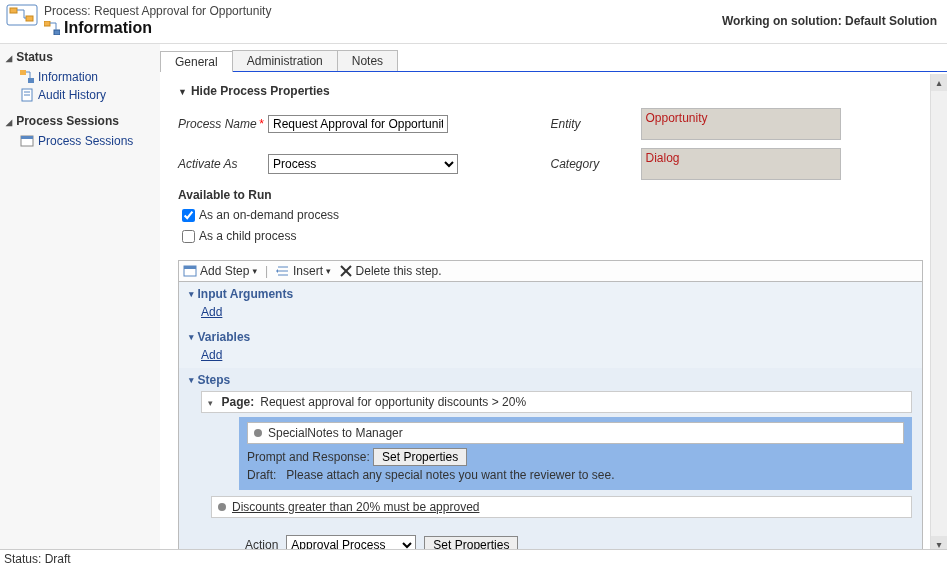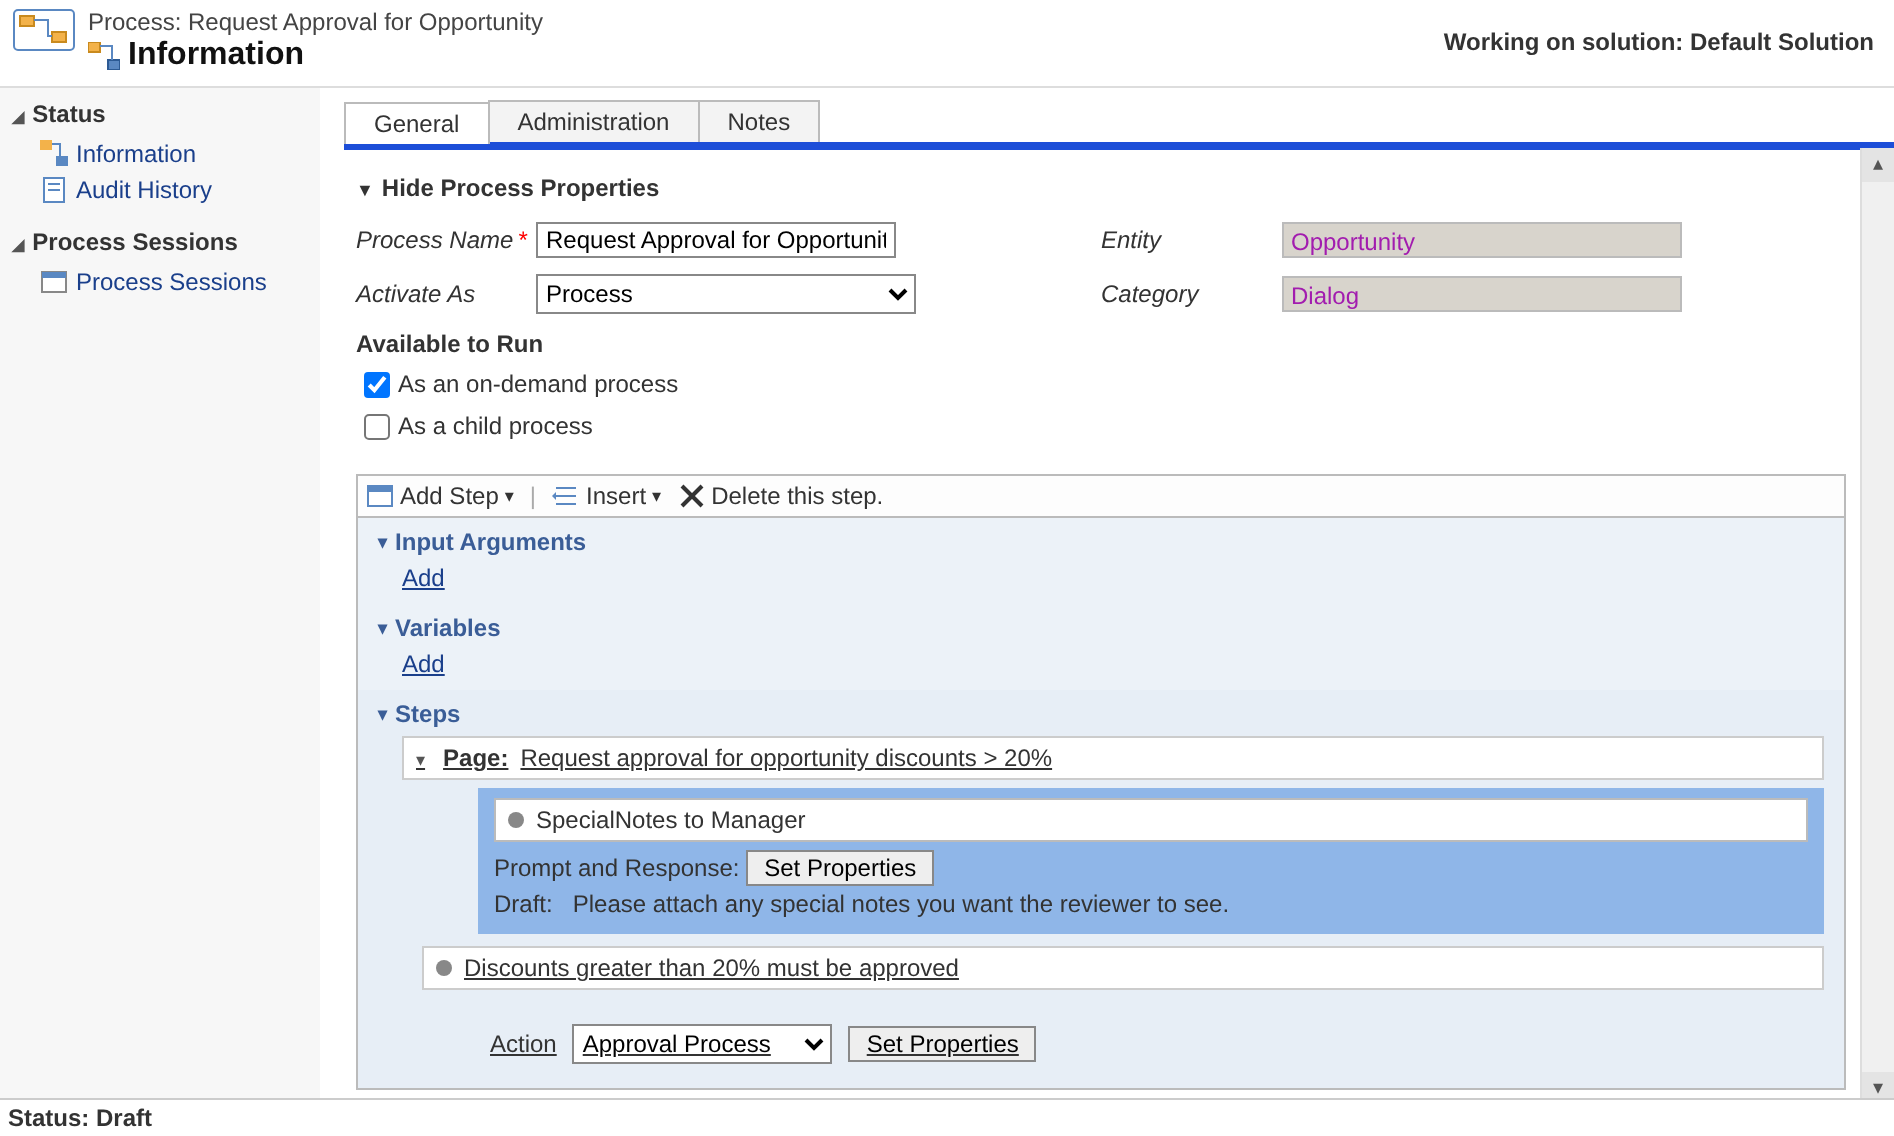--- a/index.html
+++ b/index.html
@@ -84,22 +84,21 @@
     cursor: pointer;
   }
   .side-link svg { width:14px; height:14px; }
   .content {
     flex: 1;
     position: relative;
     overflow: hidden;
   }
   .tabs {
     display: flex;
-    border-bottom: 4px solid #1d4ed8;
-    margin-left: 12px;
+    border-bottom: 1px solid #1d4ed8;
     margin-top: 6px;
   }
   .tab {
     border: 1px solid #bbb;
     border-bottom: none;
     background: #f3f3f3;
     padding: 3px 14px;
     font-size: 12px;
     margin-right: -1px;
     cursor: pointer;
@@ -150,24 +149,24 @@
   select.form-select {
     border: 1px solid #888;
     height: 20px;
     font-size: 12px;
     width: 190px;
     background: #fff;
   }
   .ro-box {
     background: #d8d4cc;
     border: 1px solid #bbb;
-    height: 18px;
+    height: 32px;
     width: 200px;
     padding: 0 4px;
-    color: #a21caf;
+    color: #b91c1c;
     line-height: 18px;
     font-size: 12px;
   }
   .subhead {
     font-weight: 700;
     margin: 6px 0 4px;
   }
   .cb-row { margin-bottom: 2px; }
   .cb-row input { vertical-align: middle; margin-right:4px;}
 
@@ -223,21 +222,20 @@
     cursor: pointer;
   }
   .page-row {
     background: #fff;
     border: 1px solid #ccc;
     margin: 4px 0;
     padding: 3px 6px;
     display: flex;
     align-items: center;
     gap: 6px;
-    text-decoration: underline;
   }
   .page-label { font-weight:700; }
   .page-drop::before { content:"▾"; font-size:9px; color:#555; margin-right:3px; }
   .page-text { flex:1; }
   .step-block {
     margin-left: 50px;
     background: #b9d2f3;
     padding: 5px 8px 8px;
   }
   .step-block.sel { background:#8fb6e8; }
@@ -283,21 +281,21 @@
     text-align: center;
     font-size: 10px;
     line-height: 17px;
     color: #555;
     background:#e4e4e4;
   }
   .status-bar {
     position:absolute; bottom:0; left:0; right:0;
     border-top:1px solid #ccc;
     padding:2px 4px;
-    font-weight:700;
+    font-weight:400;
     background:#fff;
     font-size:12px;
   }
 </style>
 </head>
 <body>
 
 <div class="header">
   <div class="header-top">
     <div class="header-left">

